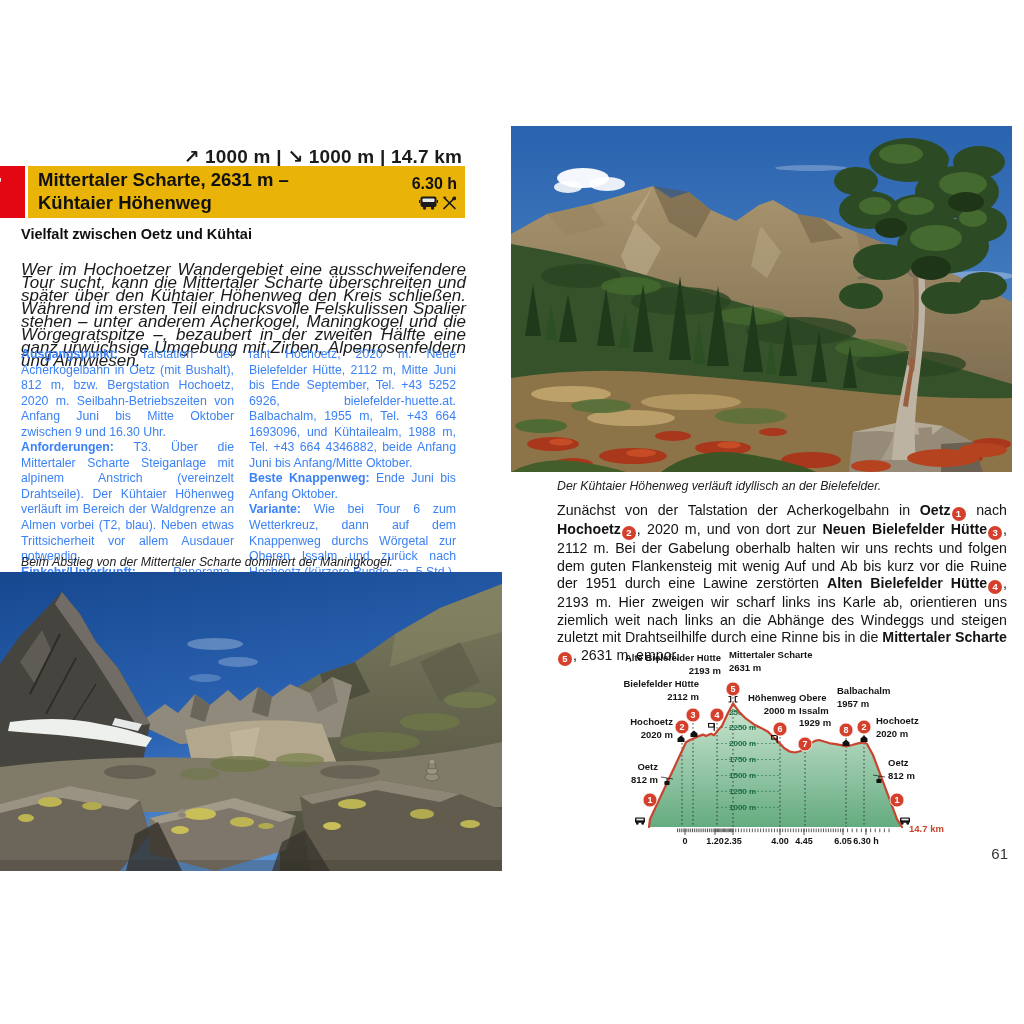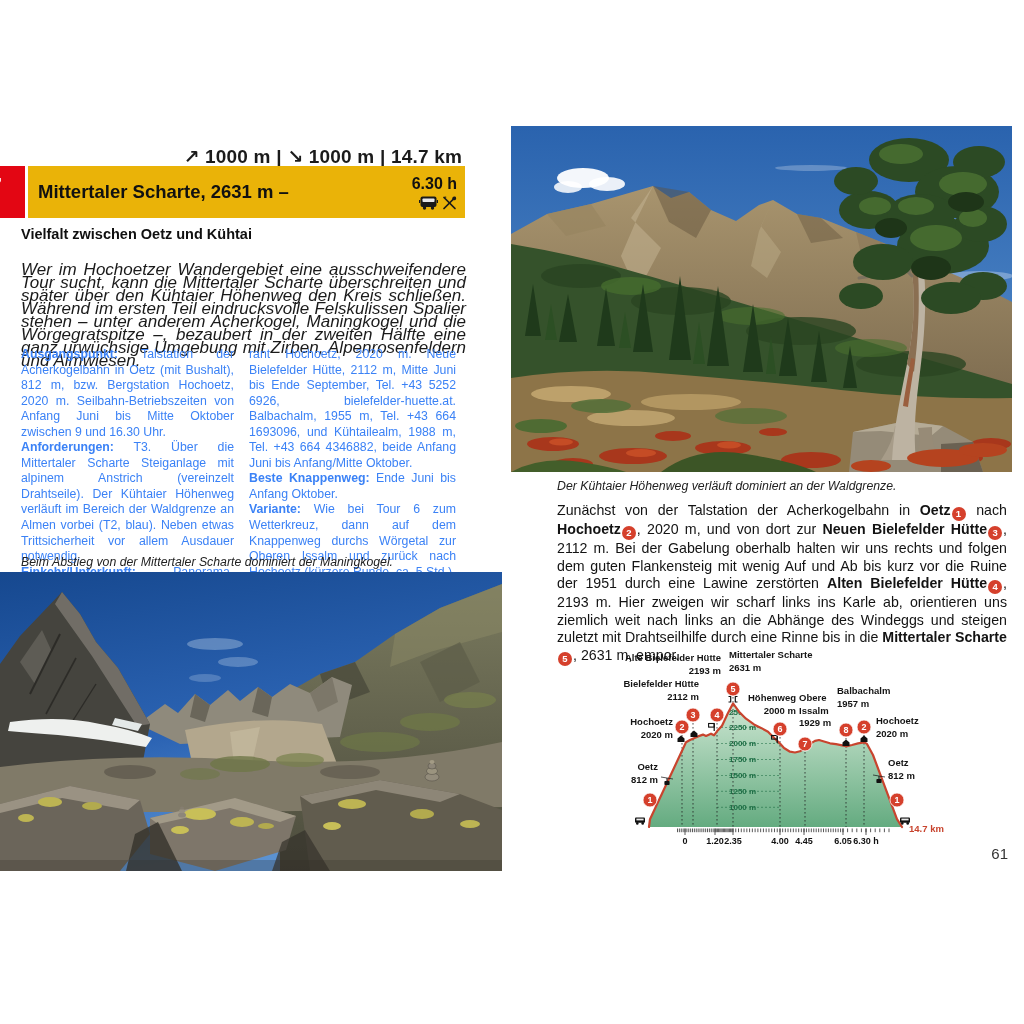--- a/index.html
+++ b/index.html
@@ -46,20 +46,21 @@
 
 <div class="abs stats">↗ 1000 m | ↘ 1000 m | 14.7 km</div>
 
 <div class="abs tab">
     <span>7</span>
   </div>
 
 <div class="abs hbar">
   <div class="htitle">
     <div>Mittertaler Scharte, 2631 m –</div>
+    <div>Kühtaier Höhenweg</div>
   </div>
   <div class="hright">
     <div class="hdur">6.30 h</div>
     <div class="hicons">
       <svg width="19" height="14" viewBox="0 0 19 14">
           <rect x="1.5" y="0.5" width="16" height="10.5" rx="2" fill="#1a1a1a"></rect>
           <rect x="3.5" y="2.5" width="12" height="3.6" rx="0.8" fill="#e6e6e7"></rect>
           <circle cx="5.5" cy="12" r="1.7" fill="#1a1a1a"></circle>
           <circle cx="13.5" cy="12" r="1.7" fill="#1a1a1a"></circle>
           <rect x="0" y="4" width="1.2" height="3" fill="#1a1a1a"></rect>
@@ -304,21 +305,21 @@
         <ellipse cx="380" cy="102" rx="16" ry="10"></ellipse>
     <ellipse cx="455" cy="76" rx="18" ry="10"></ellipse>
   </g>
   <g fill="#b5431f">
     <ellipse cx="432" cy="332" rx="36" ry="9"></ellipse>
         <ellipse cx="472" cy="324" rx="24" ry="7"></ellipse>
     <ellipse cx="360" cy="340" rx="20" ry="6"></ellipse>
   </g>
 </svg>
 </div>
-<div class="abs capR">Der Kühtaier Höhenweg verläuft dominiert an der Waldgrenze.</div>
+<div class="abs capR">Der Kühtaier Höhenweg verläuft idyllisch an der Bielefelder.</div>
 
 <div class="abs route">
     <p><span>Zunächst von der Talstation der Acherkogelbahn in </span><b>Oetz</b><span class="wpm">1</span><span> nach </span><b>Hochoetz</b><span class="wpm">2</span><span>, 2020 m, und von dort zur </span><b>Neuen Bielefelder Hütte</b><span class="wpm">3</span><span>, 2112 m. Bei der Gabelung oberhalb halten wir uns rechts und folgen dem guten Flankensteig mit wenig Auf und Ab bis kurz vor die Ruine der 1951 durch eine Lawine zerstörten </span><b>Alten Bielefelder Hütte</b><span class="wpm">4</span><span>, 2193 m. Hier zweigen wir scharf links ins Karle ab, orientieren uns ziemlich weit nach links an die Abhänge des Windeggs und steigen zuletzt mit Drahtseilhilfe durch eine Rinne bis in die </span><b>Mittertaler Scharte</b><span class="wpm">5</span><span>, 2631 m, empor.</span></p>
   </div>
 
 <div class="abs chart">
   <svg id="profile-svg" width="392" height="218" viewBox="0 0 392 218">
       <defs>
         <linearGradient id="gf" x1="0" y1="0" x2="0" y2="1">
           <stop offset="0" stop-color="#cde6d2"></stop>

